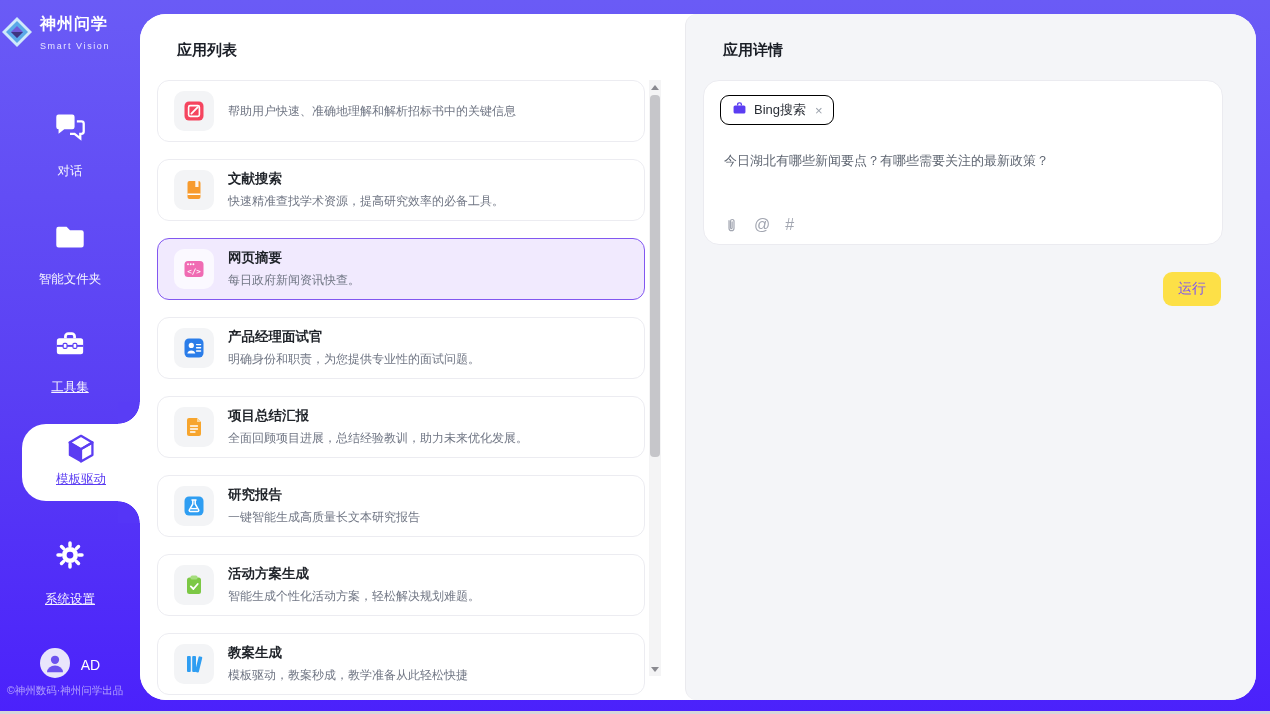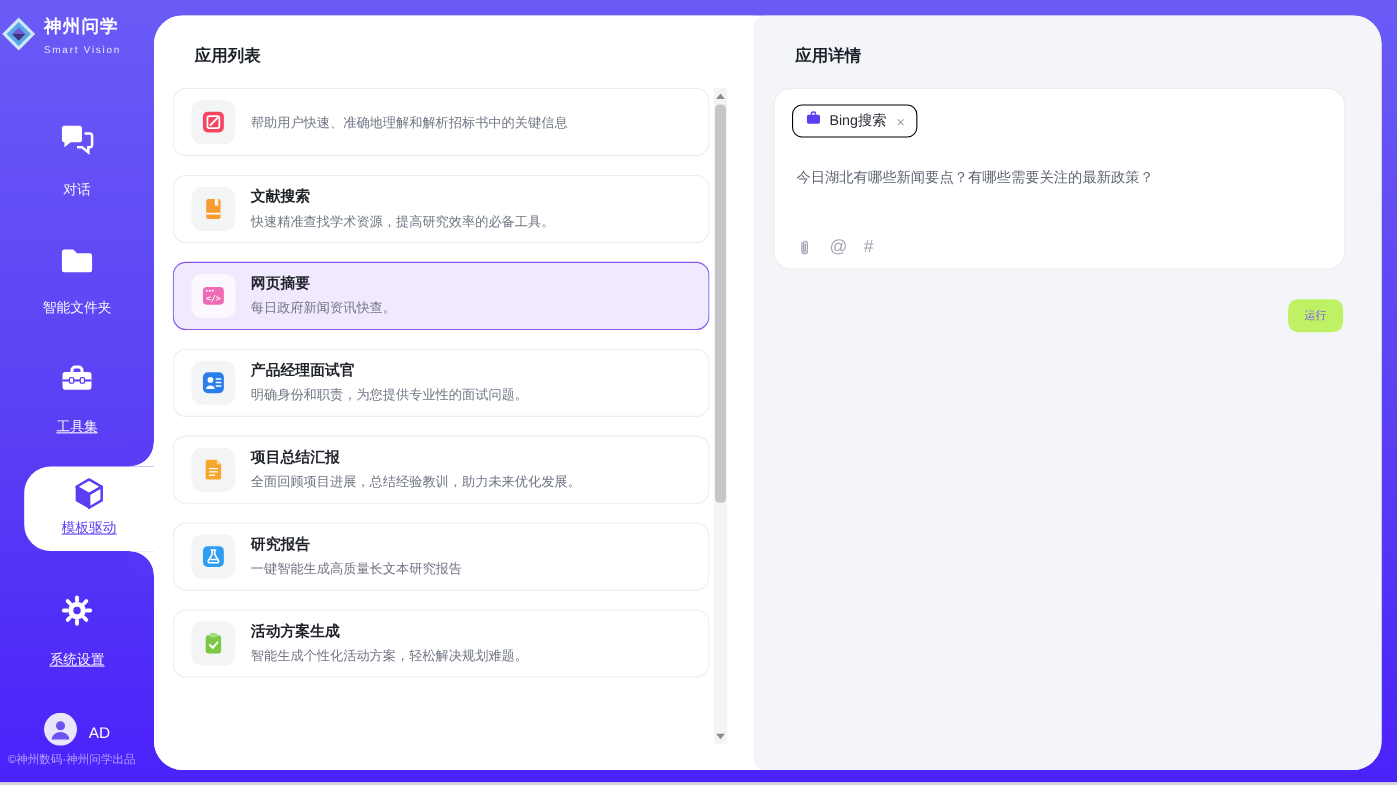--- a/index.html
+++ b/index.html
@@ -55,21 +55,21 @@
 
   
   .detail-panel { position:relative; flex:1; height:100%; background:#F4F5F8; border-left:1px solid #eaeaee;border-radius:12px; }
   .detail-card { position:absolute; top:66px; left:17px; width:520px; height:165px; background:#fff; border:1px solid #ebebf0; border-radius:16px; }
   .chip { position:absolute; top:14px; left:16px; height:30px; display:inline-flex; align-items:center; gap:7px; padding:0 10px 0 11px; border:1px solid #000000; border-radius:9px; background:#fff; cursor:pointer; }
   .chip .chip-label { font-size:13px; color:#2a2e36; }
   .chip .chip-close { font-size:13px; color:#9aa0aa; margin-left:2px; cursor:pointer; line-height:1; }
   .query-text { position:absolute; top:70px; left:20px; right:20px; font-size:13px; color:#5f6672; line-height:1.5; cursor:text; }
   .tool-row { position:absolute; left:20px; top:135px; display:flex; align-items:center; gap:15px; color:#a2a6b1; }
   .tool-row .tool-btn { font-size:16px; color:#a2a6b1; cursor:pointer; display:flex; align-items:center; }
-  .run-btn { position:absolute; top:258px; right:35px; background:#bef264; color:#7D52F4; font-size:10px; padding:8px 15px; border-radius:9px; border:none; cursor:pointer; font-family:inherit; }
+  .run-btn { position:absolute; top:258px; right:35px; background:#fde047; color:#7D52F4; font-size:14px; padding:8px 15px; border-radius:9px; border:none; cursor:pointer; font-family:inherit; }
 </style>
 </head>
 <body>
 
 <div class="sidebar">
   <div class="logo">
     <span>
       <svg width="34" height="34" viewBox="0 0 34 34">
         <polygon points="17,2 32,17 17,32 2,17" fill="#cfe9fb"></polygon>
         <polygon points="17,6 28,17 17,28 6,17" fill="#5aa7e8"></polygon>
@@ -262,20 +262,35 @@
             <rect x="7.5" y="1.5" width="7" height="4" rx="1.6" fill="#A5DD7D"></rect>
             <path d="M7.8 12.4 l2.6 2.6 4.3-5" stroke="#fff" stroke-width="1.8" fill="none" stroke-linecap="round" stroke-linejoin="round"></path>
           </svg>
         </div>
         <div class="app-tx">
           <div class="app-name">活动方案生成</div>
           <div class="app-desc">智能生成个性化活动方案，轻松解决规划难题。</div>
         </div>
       </div>
 
+      <div class="card">
+        <div class="app-ic">
+          <svg width="22" height="22" viewBox="0 0 22 22">
+            <g fill="#2F9EF2">
+              <rect x="4" y="3" width="3.8" height="16" rx="1"></rect>
+              <rect x="9.2" y="3" width="3.8" height="16" rx="1"></rect>
+              <rect x="13.8" y="3.4" width="3.8" height="16" rx="1" transform="rotate(14 15.7 11.4)"></rect>
+            </g>
+          </svg>
+        </div>
+        <div class="app-tx">
+          <div class="app-name">教案生成</div>
+          <div class="app-desc">模板驱动，教案秒成，教学准备从此轻松快捷</div>
+        </div>
+      </div>
 
     </div>
 
     <div class="scrollbar">
       <div class="sb-btn sb-up">
           <span class="tri-up"></span>
         </div>
       <div class="sb-thumb"></div>
       <div class="sb-btn sb-down">
           <span class="tri-down"></span>

